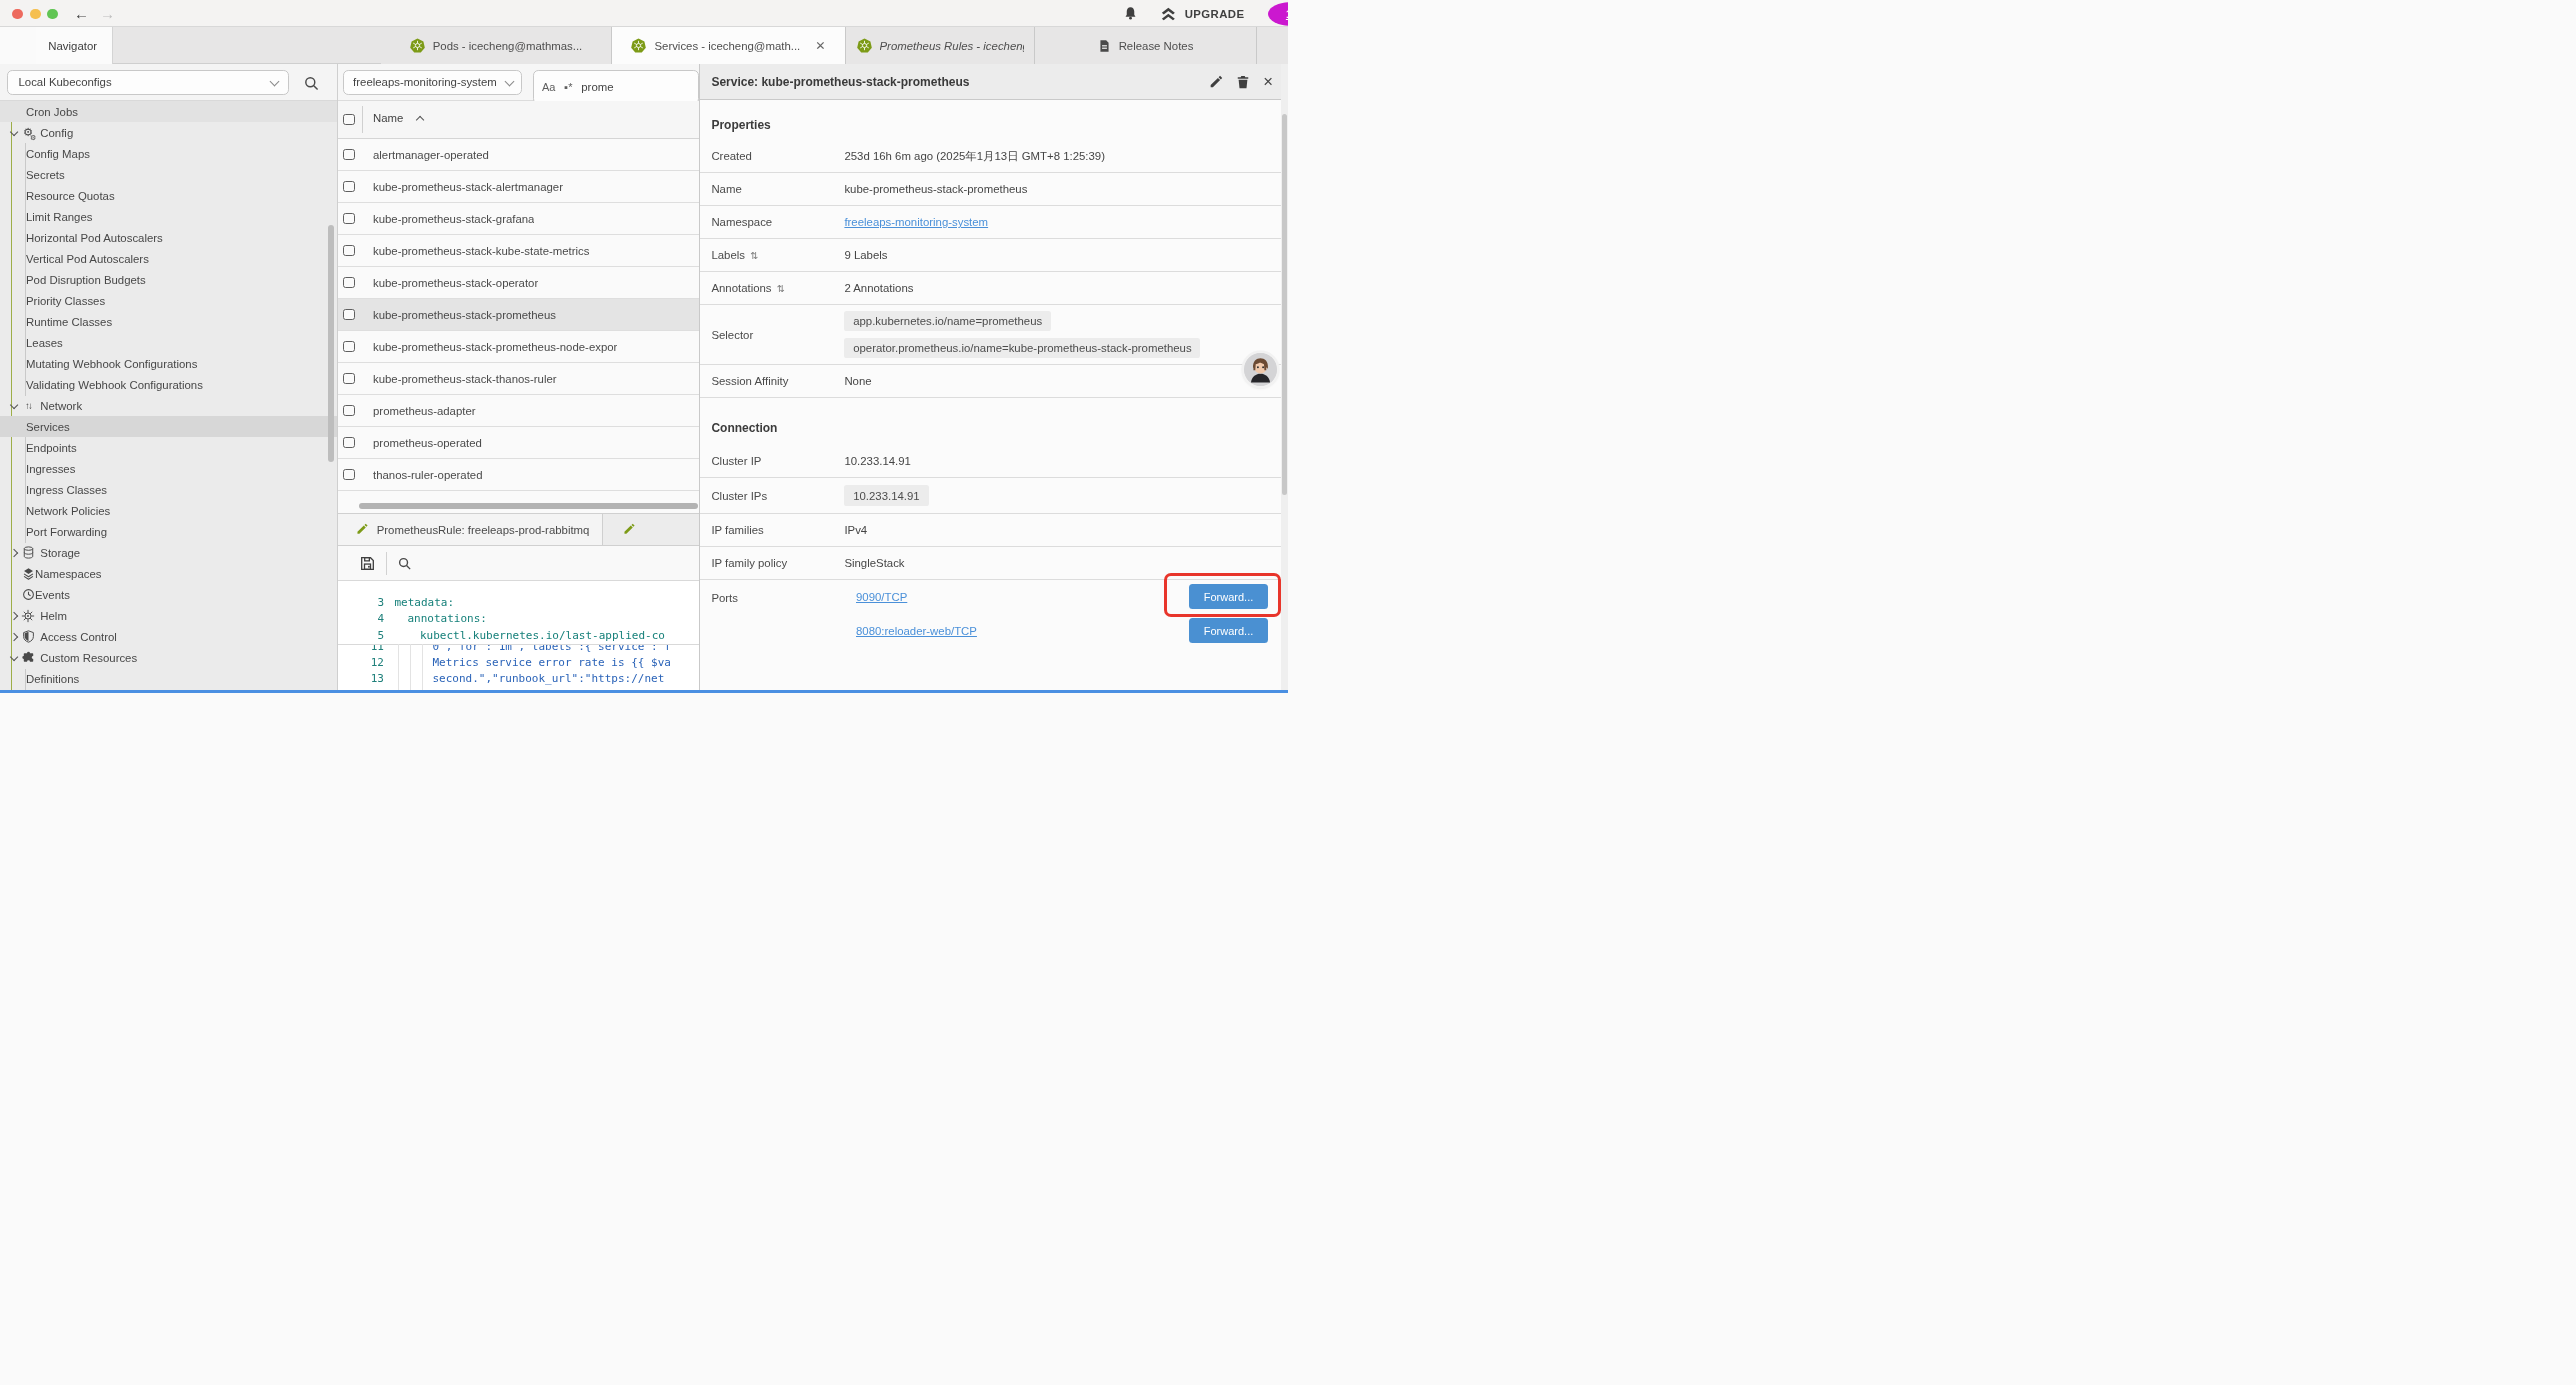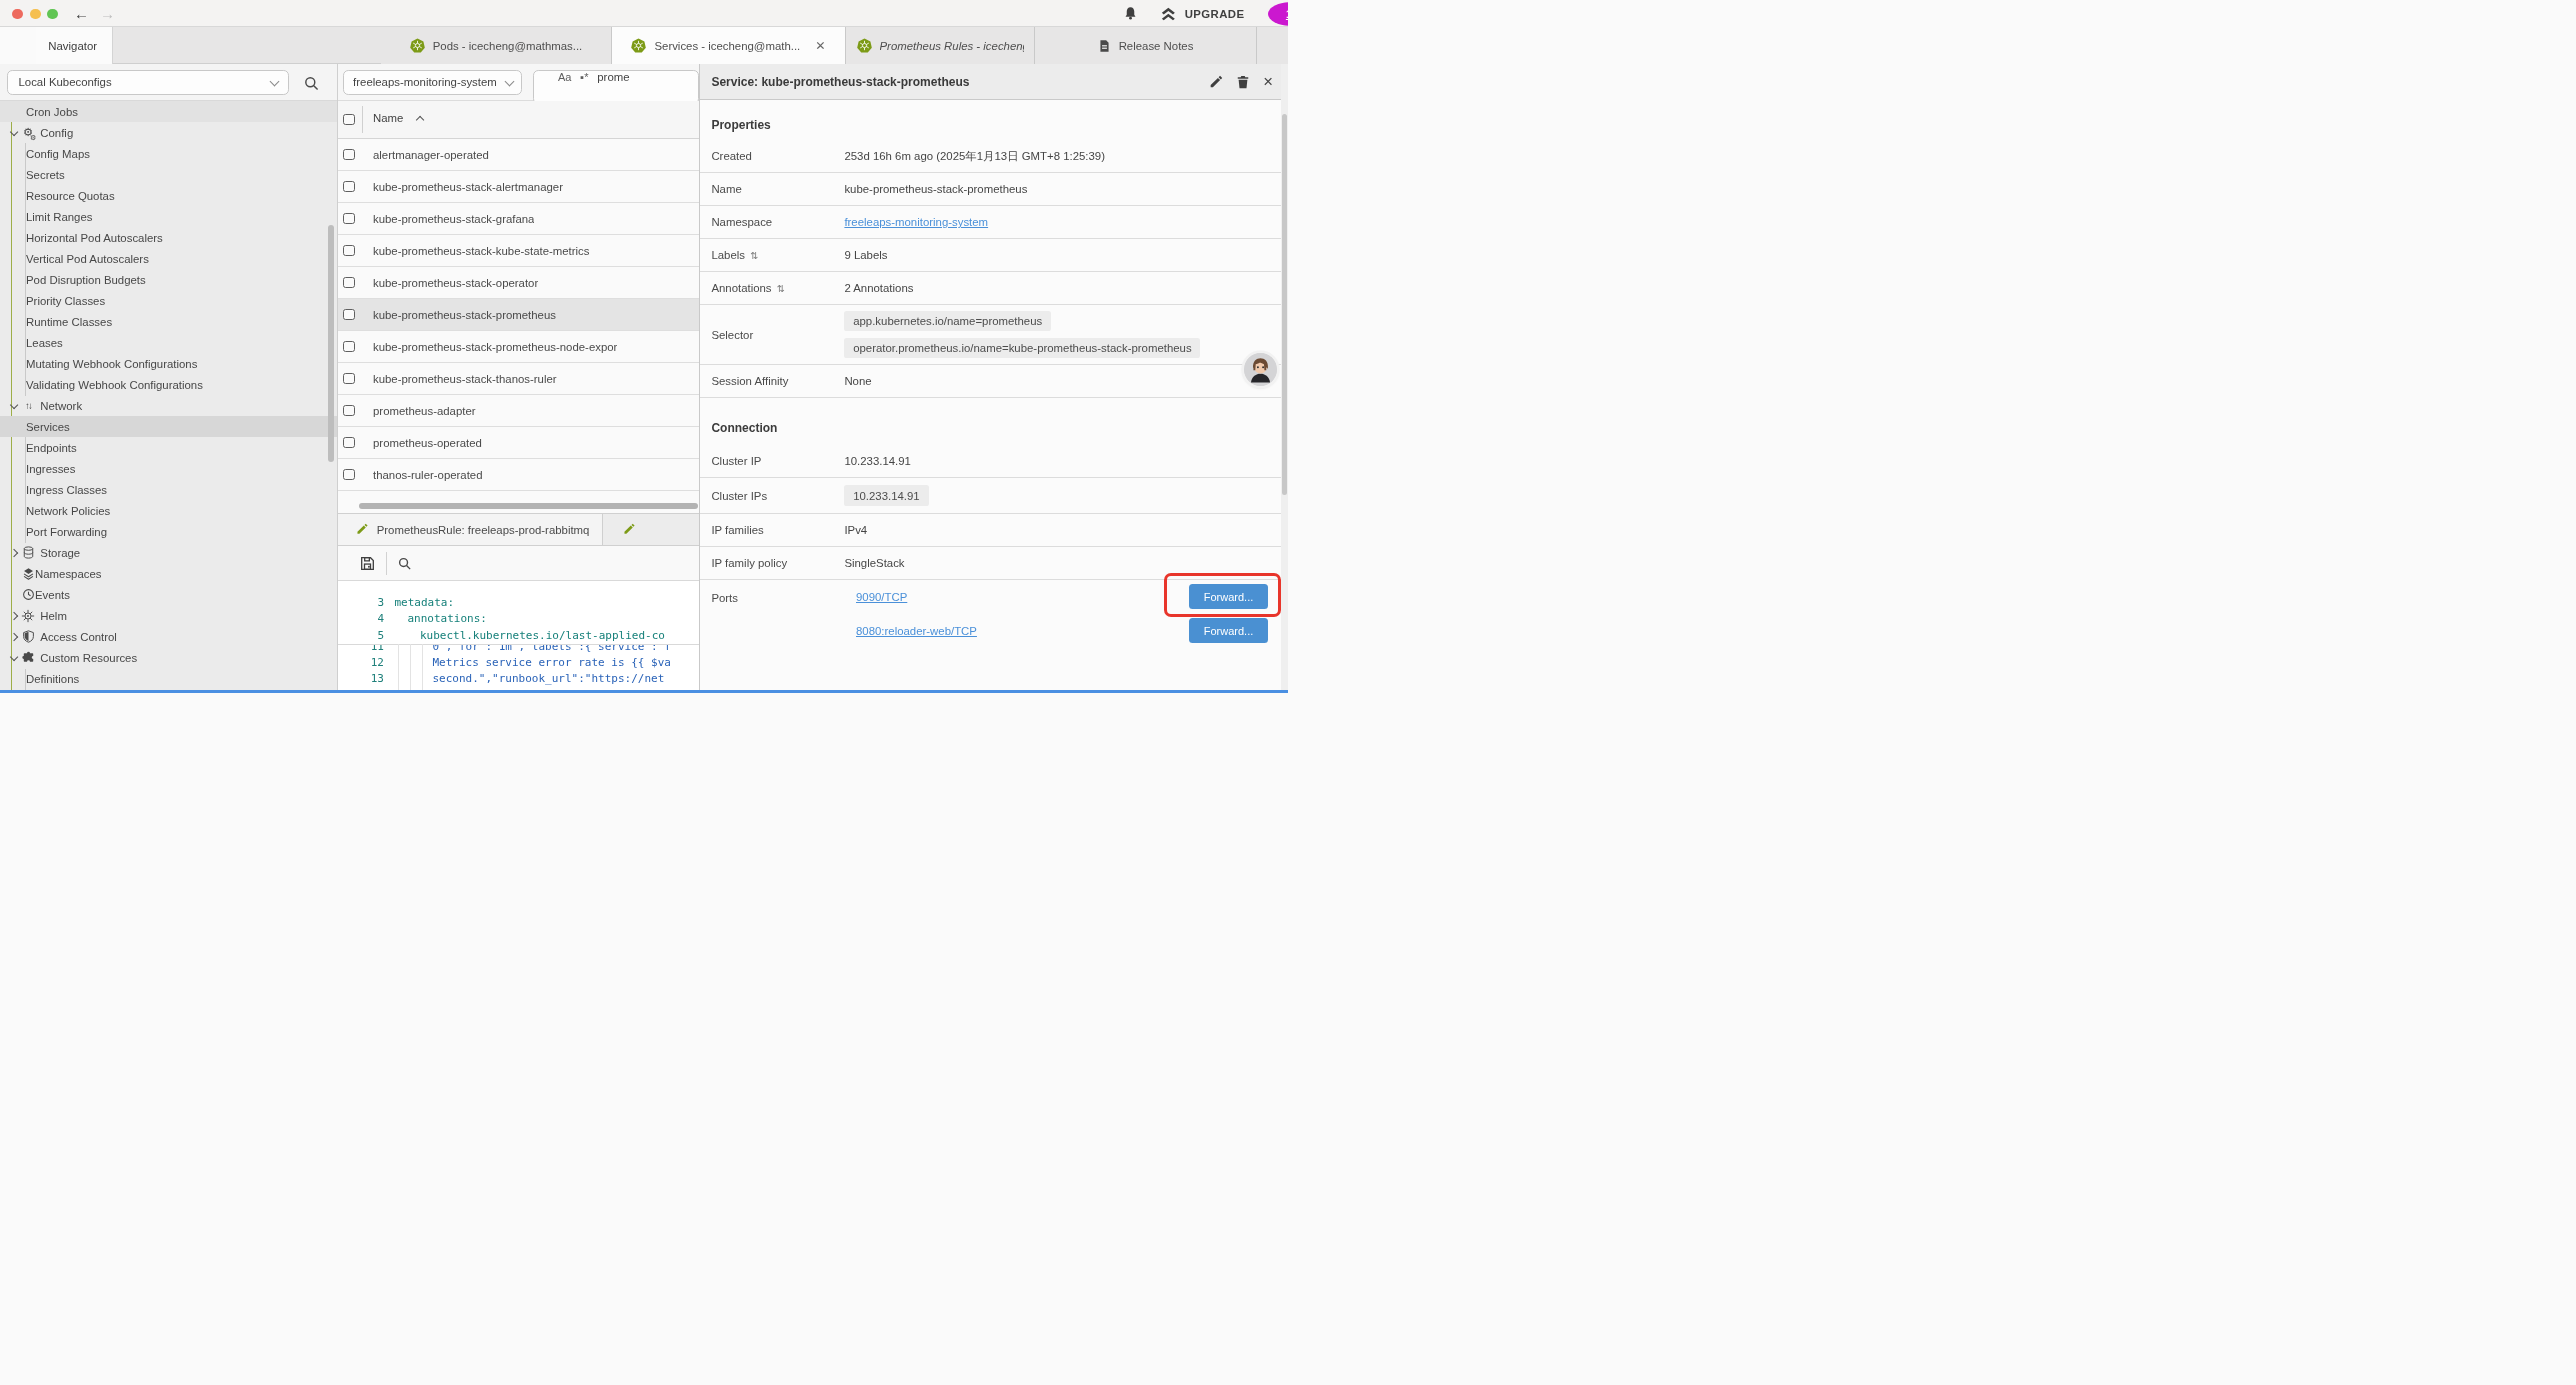--- a/index.html
+++ b/index.html
@@ -62,21 +62,21 @@
   .updown{font-size:9.6px;letter-spacing:-1.8px;color:#3f3f3f;}
   #side-scroll{left:328px;top:161px;width:6.1px;height:237px;border-radius:3.5px;background:#bdbdbd;}
 
   
   #middle{left:337px;top:64px;width:362px;height:629px;background:#fafafa;border-left:0.9px solid #cfcfcf;}
   #mid-toolbar{left:0;top:0;width:362px;height:37px;background:#f6f6f6;border-bottom:0.9px solid #dcdcdc;}
   #ns-select{left:5.3px;top:6.1px;width:179px;height:24.6px;background:#fdfdfd;border:0.9px solid #c8c8c8;border-radius:5.3px;
       display:flex;align-items:center;justify-content:space-between;padding:0 8.8px;color:#444;}
   #ns-select span{overflow:hidden;white-space:nowrap;}
   #search-field{left:195px;top:6.1px;width:166px;height:34px;background:#fdfdfd;border:0.9px solid #c8c8c8;border-radius:5.3px;
-      display:flex;align-items:flex-start;gap:8.8px;padding:0 24px;color:#444;}
+      display:flex;align-items:center;gap:8.8px;padding:0 8px;color:#444;}
   .tok{color:#5d5d5d;font-size:11px;}
   #mid-header{left:0;top:37px;width:362px;height:38px;background:#f6f6f6;border-bottom:0.9px solid #d5d5d5;}
   .cb{position:absolute;left:5.3px;width:11.4px;height:11.4px;border:1.3px solid #5f5f5f;border-radius:2.6px;background:#fafafa;}
   #mid-header .cb{top:13px;}
   #col-divider{position:absolute;left:24px;top:5.3px;width:0.9px;height:27px;background:#d0d0d0;}
   #col-name{position:absolute;left:35px;top:11.4px;color:#3f3f3f;}
   #sort-caret{position:absolute;left:79px;top:16px;width:6.1px;height:6.1px;border-left:1.4px solid #555;border-top:1.4px solid #555;transform:rotate(45deg);}
   #rows{left:0;top:75px;width:362px;}
   .trow{height:32px;border-bottom:0.9px solid #dedede;position:relative;display:flex;align-items:center;background:#fafafa;}
   .trow .cb{top:9.6px;}

